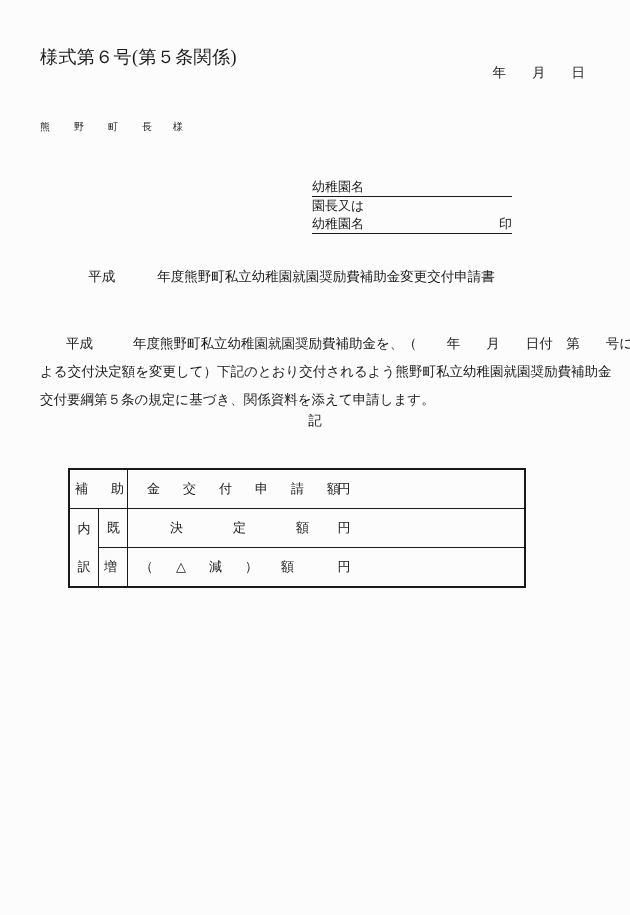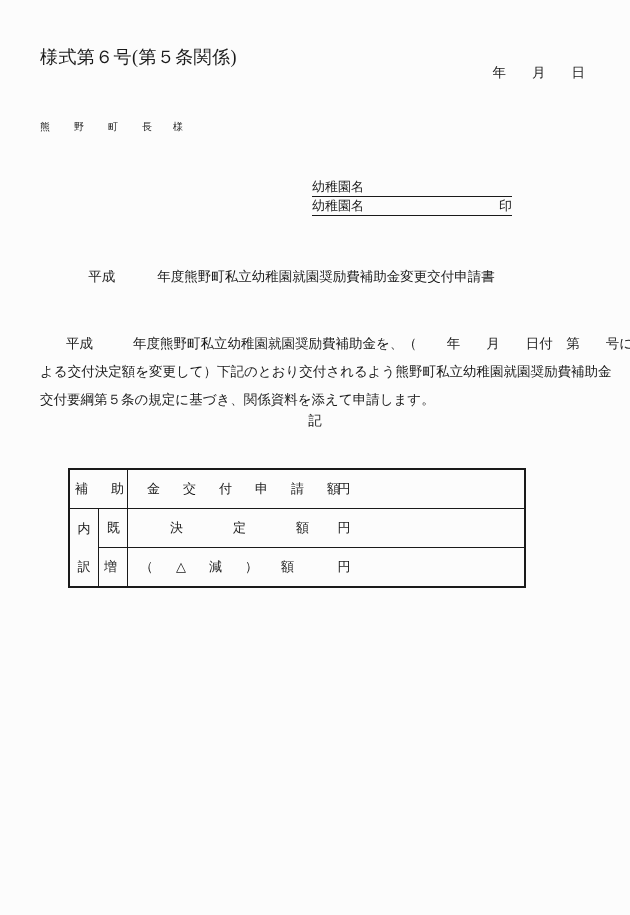--- a/index.html
+++ b/index.html
@@ -194,20 +194,21 @@
 <div class="page">
 
   <div class="abs form-no">様式第６号(第５条関係)</div>
 
   <div class="abs date-line"><span>年</span><span class="sp"></span><span>月</span><span class="sp"></span><span>日</span></div>
 
   <div class="abs addressee"><span>熊　野　町　長</span><span class="gapmark">様</span></div>
 
   <div class="applicant">
     <div class="row ruled"><span>幼稚園名</span></div>
+    <div class="row"><span>園長又は</span></div>
     <div class="row ruled"><span>幼稚園名</span><span class="seal">印</span></div>
   </div>
 
   <div class="abs doc-title"><span>平成</span><span class="blank"></span><span>年度熊野町私立幼稚園就園奨励費補助金変更交付申請書</span></div>
 
   <div class="body-text">
     <div class="line"><span class="ind"></span><span>平成</span><span class="b1"></span><span>年度熊野町私立幼稚園就園奨励費補助金を、（</span><span class="b2"></span><span>年</span><span class="b3"></span><span>月</span><span class="b3"></span><span>日付　第</span><span class="b3"></span><span>号に</span></div>
     <div class="line">よる交付決定額を変更して）下記のとおり交付されるよう熊野町私立幼稚園就園奨励費補助金</div>
     <div class="line">交付要綱第５条の規定に基づき、関係資料を添えて申請します。</div>
   </div>

